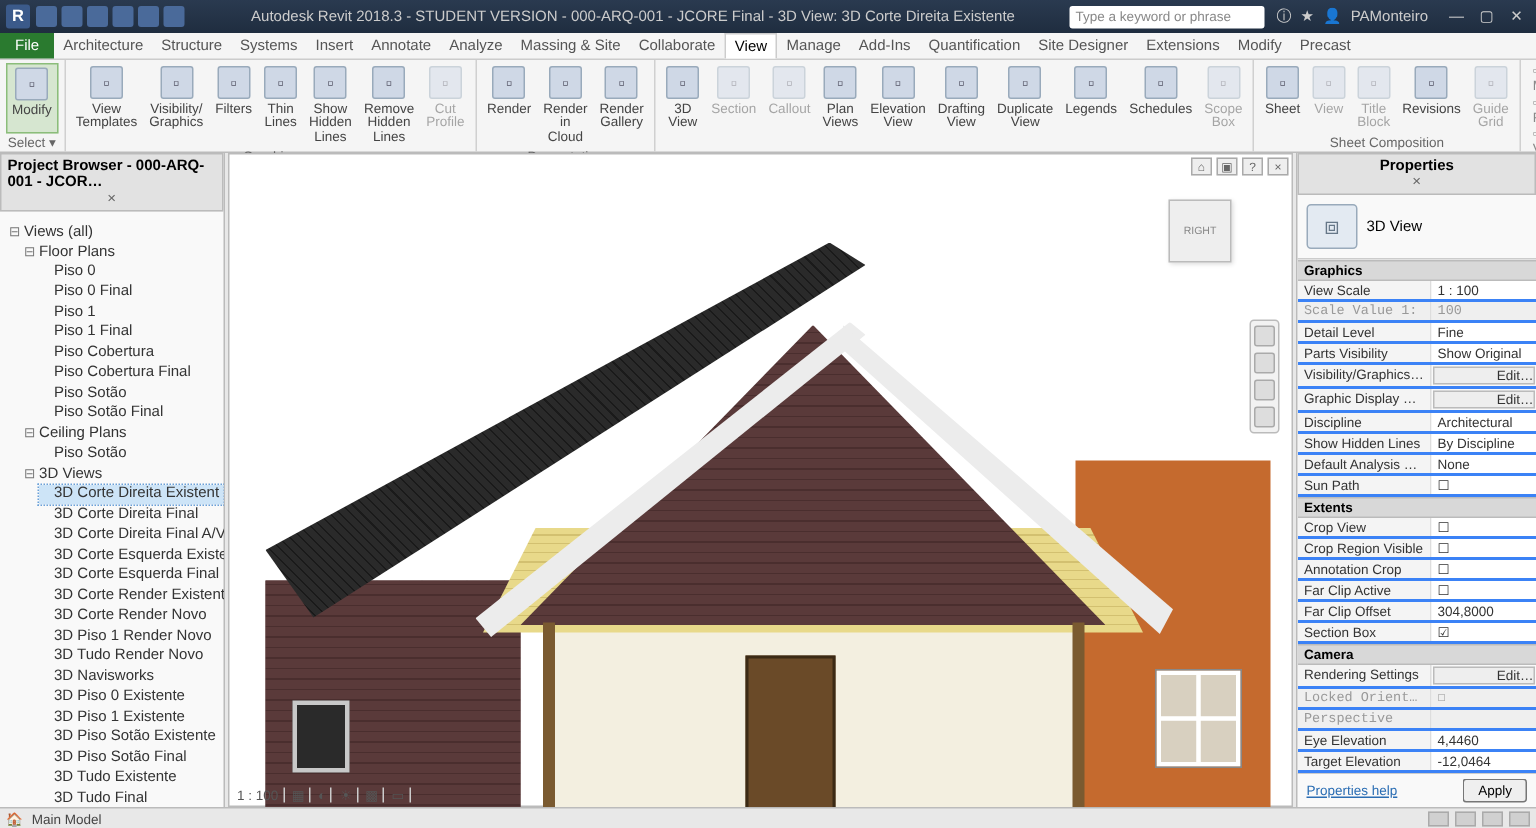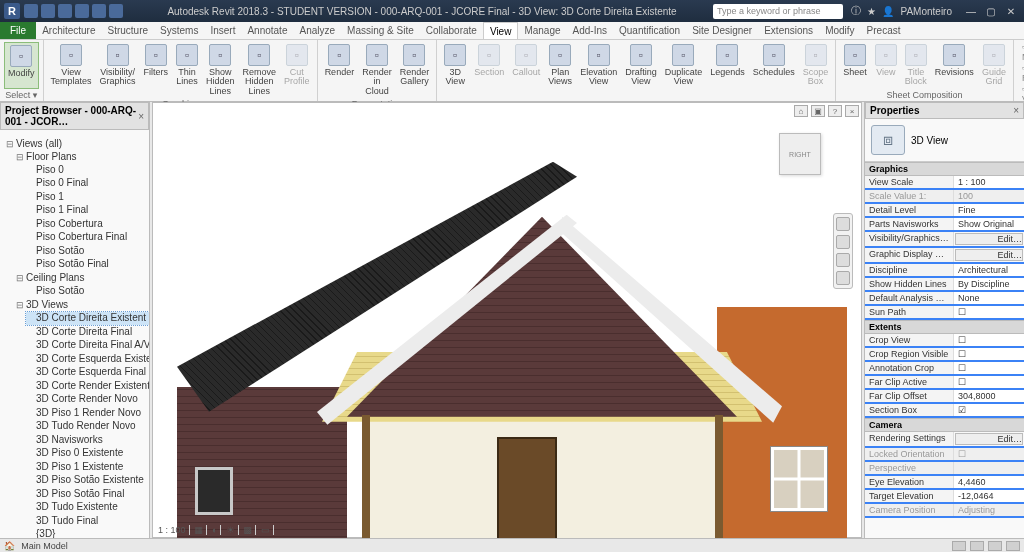--- a/index.html
+++ b/index.html
@@ -31,21 +31,21 @@
 .rbtn .ico { width:22px; height:22px; background:#cfd8e6; border:1px solid #9ab; border-radius:2px; margin-bottom:2px; display:flex; align-items:center;justify-content:center; font-size:12px; color:#556;}
 .rbtn .lbl { font-size:9px; color:#444; text-align:center; line-height:1.05; max-width:44px; white-space:normal;}
 .rbtn.sel { background:#d6e6d0; border:1px solid #8bbd7a;}
 .rbtn.disabled {opacity:0.45;}
 
 
 .workarea { position:absolute; top:102px; bottom:14px; left:0; right:0; display:flex; }
 
 
 .pbrowser { width:150px; background:#f9f9f9; border-right:1px solid #bbb; display:flex; flex-direction:column; }
-.panel-title { background:#e2e2e2; border:1px solid #bbb; padding:2px 4px; font-size:10px; font-weight:bold; display:flex; justify-content:space-between; align-items:center;}
+.panel-title { background:#e2e2e2; border:1px solid #bbb; padding:2px 4px; font-size:10px; font-weight:bold; display:flex; justify-content:space-between; align-items:center;flex-direction:column;}
 .panel-title .x{font-weight:normal;color:#666;cursor:pointer;}
 .tree { flex:1; overflow:auto; font-size:10px; color:#333; padding:7px 0 2px 4px; line-height:1.25;}
 .tree ul{list-style:none; padding-left:10px;}
 .tree > ul{padding-left:2px;}
 .tree li{white-space:nowrap; padding:0.5px 0;}
 .tree li::before{content:"";}
 .tree .exp::before{content:"⊟ "; color:#777; font-size:9px;}
 .tree .leaf{padding-left:10px;}
 .tree .selected{background:#cde4f7; outline:1px dotted #6aa0d8;}
 
@@ -96,21 +96,21 @@
 .props .type-sel .bigico{width:34px;height:30px;background:#e3eaf2;border:1px solid #9ab;border-radius:3px;display:flex;align-items:center;justify-content:center;color:#678;font-size:16px;}
 .props .subhead{display:flex;gap:4px;padding:2px 4px;border-bottom:1px solid #ccc;align-items:center;}
 .props .subhead select{flex:1;font-size:9px;height:16px;}
 .ptable{flex:1;overflow:auto;font-size:9px;}
 .ptable .cat{background:#d8d8d8;font-weight:bold;padding:1px 4px;border-top:1px solid #bbb;border-bottom:1px solid #bbb;}
 .ptable .row{display:flex;border-bottom:2px solid #3b82f6;}
 .ptable .row .k{width:56%;padding:1px 4px;color:#333;background:#f4f4f4;border-right:1px solid #ddd;white-space:nowrap;overflow:hidden;text-overflow:ellipsis;}
 .ptable .row .v{flex:1;padding:1px 4px;color:#333;background:#fff;white-space:nowrap;overflow:hidden;text-overflow:ellipsis;}
 .ptable .row .v.btn{background:#eee;text-align:right;border:1px solid #bbb;margin:1px;padding:0;}
 .ptable .row .v.chk::before{content:"☐";}
-.ptable .row.disabled .k,.ptable .row.disabled .v{color:#999;background:#efefef;}
+.ptable .row.disabled .k,.ptable .row.disabled .v{color:#999;background:#efefef;font-family:Liberation Mono, monospace;}
 .props .footer{display:flex;justify-content:space-between;align-items:center;padding:3px 6px;border-top:1px solid #ccc;font-size:9px;}
 .props .footer a{color:#2a6db3;text-decoration:underline;}
 .props .footer button{font-size:9px;padding:1px 8px;}
 
 
 .statusbar{position:absolute;bottom:0;left:0;right:0;height:14px;background:#e8e8e8;border-top:1px solid #bbb;font-size:9px;color:#444;display:flex;align-items:center;padding:0 4px;justify-content:space-between;}
 .statusbar .mid{display:flex;gap:6px;align-items:center;}
 .statusbar .r{display:flex;gap:4px;}
 .statusbar .r span{width:14px;height:10px;background:#d0d0d0;border:1px solid #aaa;}
 </style>
@@ -411,21 +411,21 @@
         </div>
         <div class="row disabled">
           <div class="k">Scale Value    1:</div>
           <div class="v">100</div>
         </div>
         <div class="row">
           <div class="k">Detail Level</div>
           <div class="v">Fine</div>
         </div>
         <div class="row">
-          <div class="k">Parts Navisworks</div>
+          <div class="k">Parts Visibility</div>
           <div class="v">Show Original</div>
         </div>
         <div class="row">
           <div class="k">Visibility/Graphics Ov…</div>
           <div class="v btn">Edit…</div>
         </div>
         <div class="row">
           <div class="k">Graphic Display Optio…</div>
           <div class="v btn">Edit…</div>
         </div>
@@ -489,20 +489,24 @@
         </div>
         <div class="row">
           <div class="k">Target Elevation</div>
           <div class="v">-12,0464</div>
         </div>
         <div class="row disabled">
           <div class="k">Camera Position</div>
           <div class="v">Adjusting</div>
         </div>
       </div>
+    <div class="footer">
+      <a href="#">Properties help</a>
+      <button>Apply</button>
+    </div>
   </div>
 </div>
 
 <div class="statusbar">
   <div class="mid">
     <span>🏠</span>
     <span>Main Model</span>
   </div>
   <div class="r">
     <span></span>

